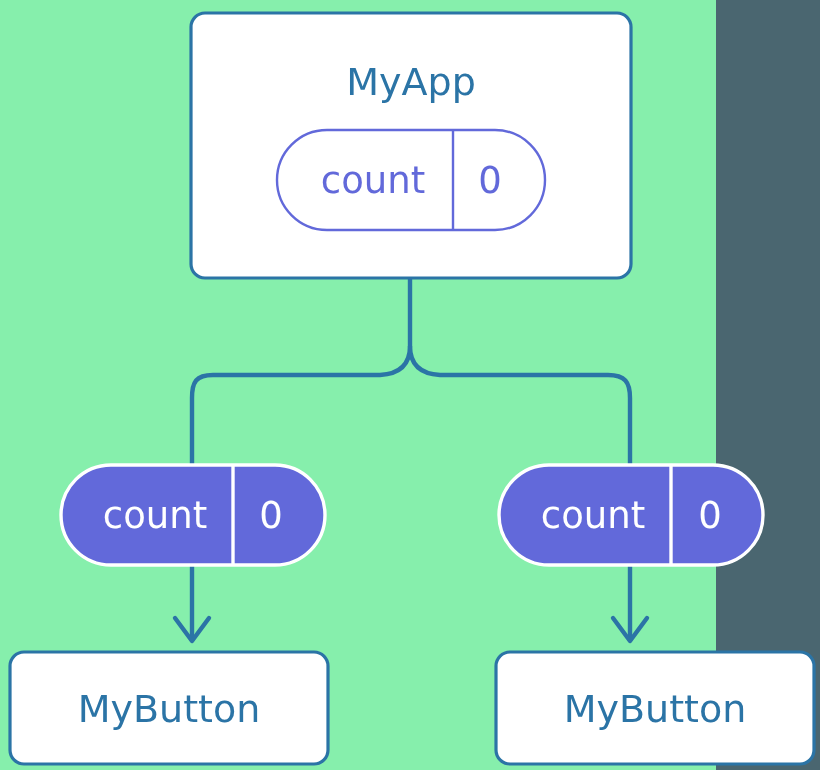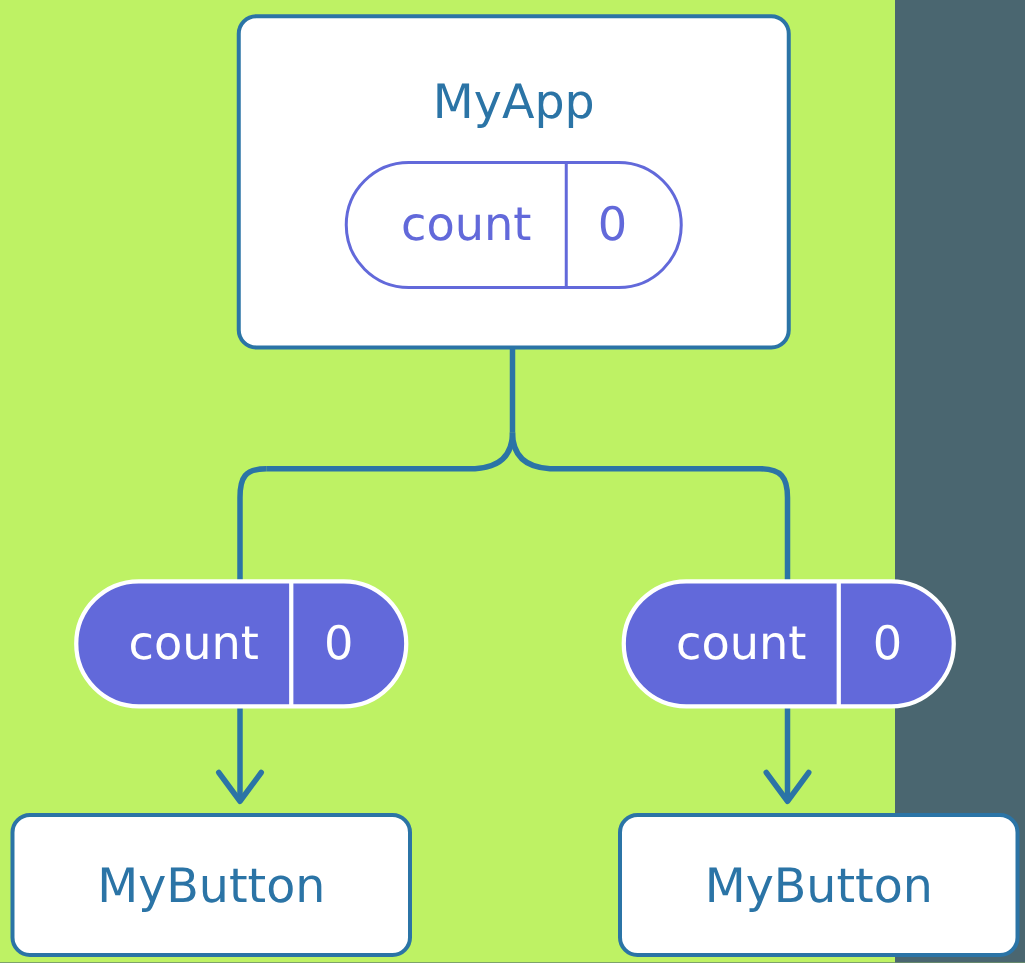--- a/index.html
+++ b/index.html
@@ -10,21 +10,21 @@
   body {
     width: 820px;
     height: 770px;
     overflow: hidden;
     font-family: "DejaVu Sans", "Liberation Sans", sans-serif;
   }
   #diagram-root {
     position: relative;
     width: 716px;
     height: 770px;
-    background: #bef264;
+    background: #86efac;
   }
   svg.canvas {
     position: absolute;
     inset: 0;
     width: 820px;
     height: 770px;
     display: block;
   }
   .card-rect {
     fill: #ffffff;

